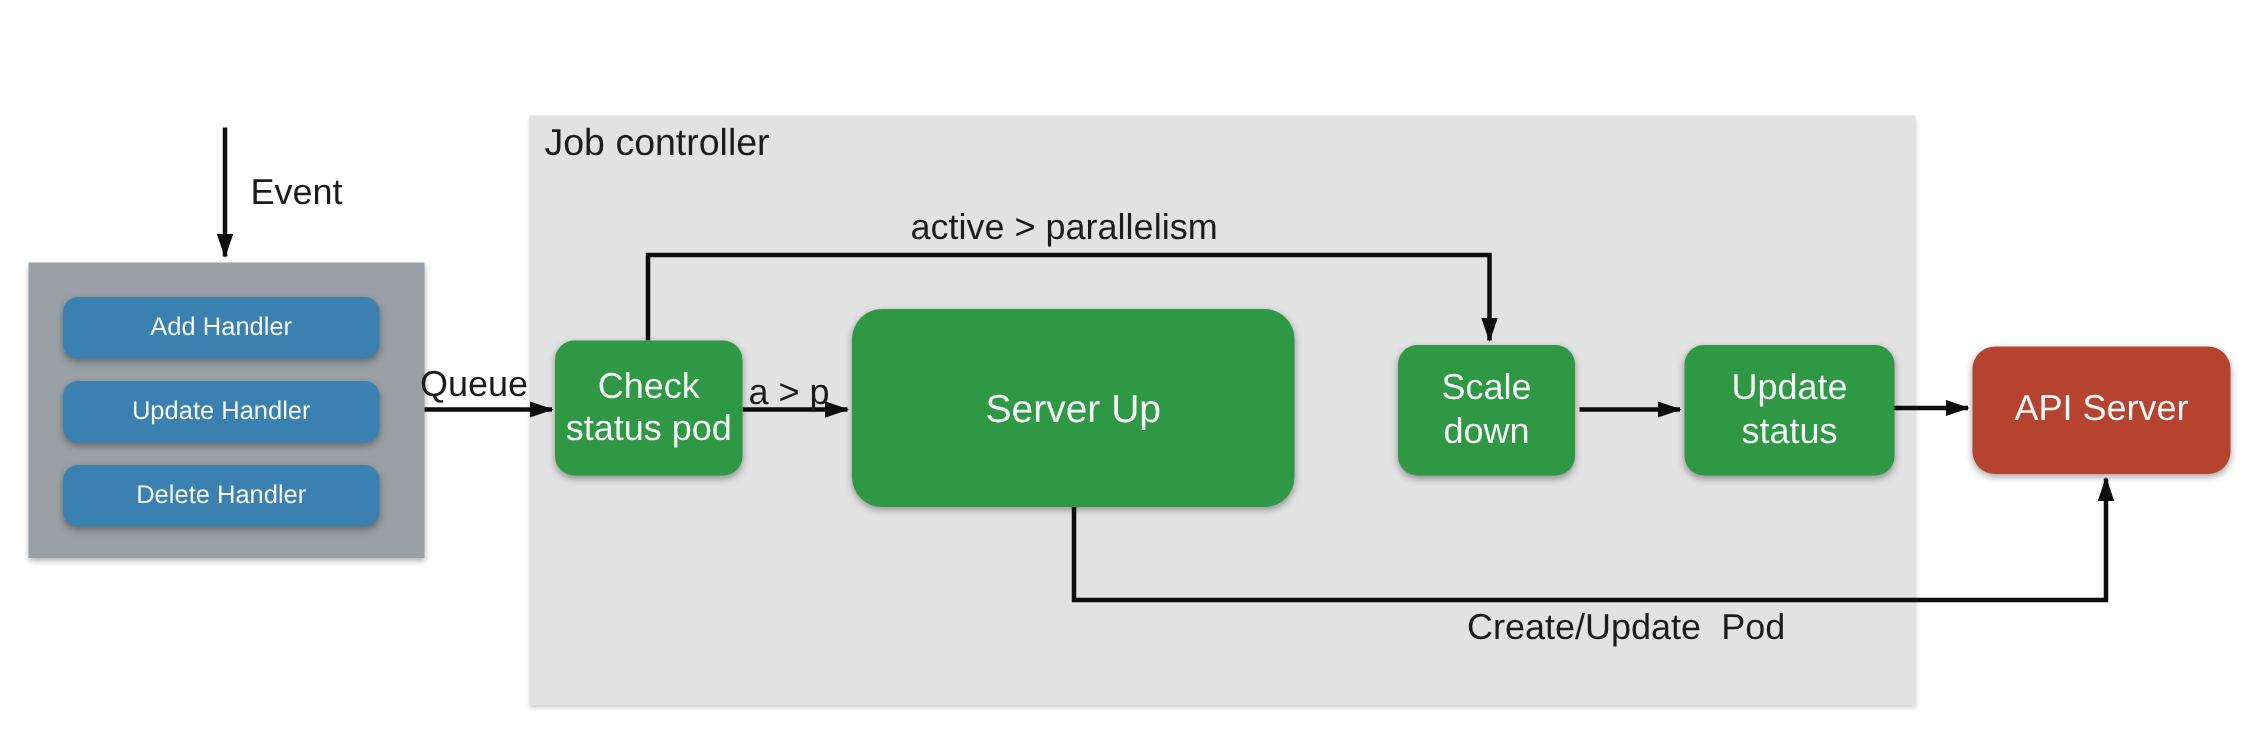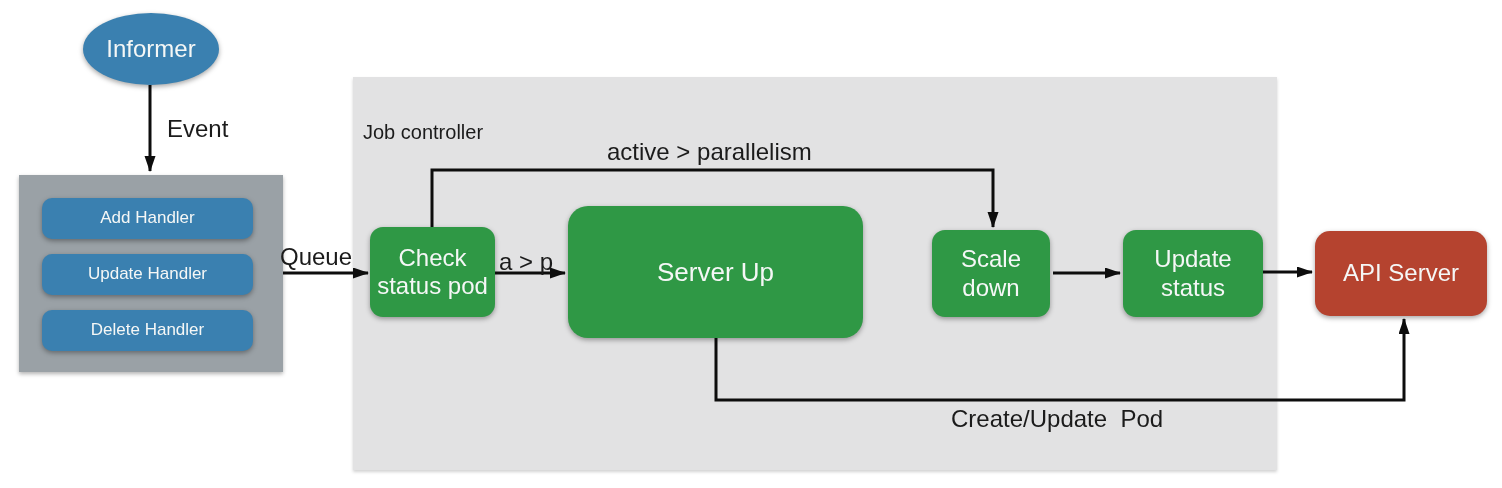--- a/index.html
+++ b/index.html
@@ -1,20 +1,20 @@
 <!DOCTYPE html>
 <html style="--blue: #3a80b0; --green: #2f9845; --red: #b5432f; --panel_gray: #e2e2e3; --box_gray: #9aa1a6; --line: #0d0d0d; --text_dark: #1b1b1b; --text_light: #f5f7f6;"><head>
 <meta charset="utf-8">
 <style>
   html,body{margin:0;padding:0;background:#ffffff;}
   body{font-family:"Liberation Sans", sans-serif;}
   .stage{position:relative;width:1502px;height:488px;background:#fff;overflow:hidden;}
   .panel{position:absolute;left:353px;top:77px;width:924px;height:393px;
          background:var(--panel_gray);box-shadow:0 2px 3px rgba(0,0,0,0.18);}
-  .panel-title{position:absolute;left:363px;top:81px;font-size:20px;color:var(--text_dark);margin-top:40px;}
+  .panel-title{position:absolute;left:363px;top:81px;font-size:25px;color:var(--text_dark);}
   .handlers-box{position:absolute;left:19px;top:175px;width:264px;height:197px;
          background:var(--box_gray);box-shadow:0 2px 4px rgba(0,0,0,0.3);}
   .node{position:absolute;display:flex;align-items:center;justify-content:center;
         text-align:center;color:var(--text_light);font-size:24px;line-height:1.18;
         box-shadow:0 2px 5px rgba(0,0,0,0.35);}
   .blue{background:var(--blue);}
   .green{background:var(--green);}
   .red{background:var(--red);}
   .ellipse{left:83px;top:13px;width:136px;height:72px;border-radius:50%;}
   .btn{left:42px;width:211px;height:41px;border-radius:10px;font-size:17px;}
@@ -24,21 +24,21 @@
   .check-pod{left:370px;top:227px;width:125px;height:90px;border-radius:13px;}
   .scale-up{left:568px;top:206px;width:295px;height:132px;border-radius:20px;font-size:26px;}
   .scale-down{left:932px;top:230px;width:118px;height:87px;border-radius:13px;}
   .update-status{left:1123px;top:230px;width:140px;height:87px;border-radius:13px;}
   .api-server{left:1315px;top:231px;width:172px;height:85px;border-radius:15px;}
   .flabel{position:absolute;font-size:24px;color:var(--text_dark);white-space:pre;}
   .lbl-event{left:167px;top:115px;}
   .lbl-queue{left:280px;top:243px;}
   .lbl-agtp{left:499px;top:230px;margin-top:18px;}
   .lbl-active{left:607px;top:138px;}
-  .lbl-create{left:951px;top:405px;}
+  .lbl-create{left:978px;top:405px;}
   svg.arrows{position:absolute;left:0;top:0;pointer-events:none;}
 </style>
 </head>
 <body>
 
 <div class="stage">
 
   <div class="panel"></div>
   <div class="panel-title">Job controller</div>
 
@@ -52,21 +52,20 @@
     </defs>
     <path d="M150,85 L150,171" stroke="#0d0d0d" stroke-width="3" fill="none" marker-end="url(#ah)"></path>
     <path d="M283,273 L368,273" stroke="#0d0d0d" stroke-width="3" fill="none" marker-end="url(#ah)"></path>
     <path d="M432,227 L432,170 L993,170 L993,227" stroke="#0d0d0d" stroke-width="3" fill="none" marker-end="url(#ah)"></path>
     <path d="M495,273 L565,273" stroke="#0d0d0d" stroke-width="3" fill="none" marker-end="url(#ah)"></path>
     <path d="M1053,273 L1120,273" stroke="#0d0d0d" stroke-width="3" fill="none" marker-end="url(#ah)"></path>
     <path d="M1245,272 L1312,272" stroke="#0d0d0d" stroke-width="3" fill="none" marker-end="url(#ah)"></path>
     <path d="M716,338 L716,400 L1404,400 L1404,319" stroke="#0d0d0d" stroke-width="3" fill="none" marker-end="url(#ah)"></path>
   </svg>
 
-  <div class="node blue ellipse">Informer</div>
 
   <div class="node blue btn btn-add">Add Handler</div>
   <div class="node blue btn btn-delete">Delete Handler</div>
   <div class="node blue btn btn-update">Update Handler</div>
 
   <div class="node green check-pod">Check status pod</div>
   <div class="node green scale-up">Server Up</div>
   <div class="node green scale-down">Scale down</div>
   <div class="node green update-status">Update status</div>
   <div class="node red api-server">API Server</div>

